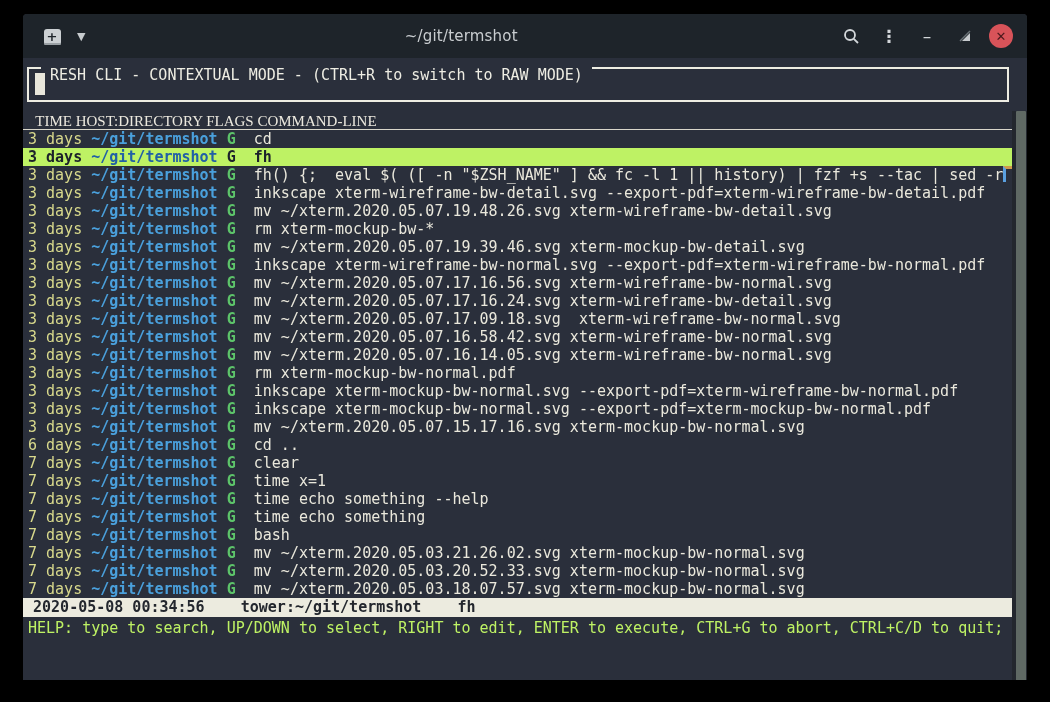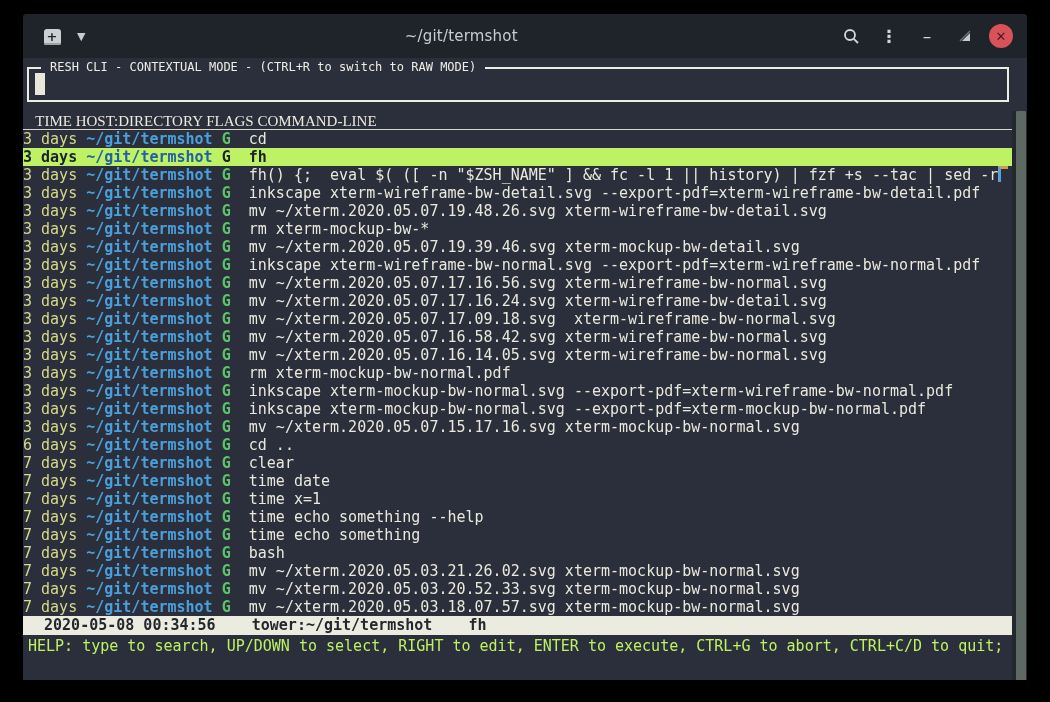--- a/index.html
+++ b/index.html
@@ -36,45 +36,45 @@
   .content{
     position:relative;height:622px;background:#2a2f3b;
     font-size:15px;line-height:18px;color:#eae8dc;
   }
   .search-box{
     position:relative;margin:9px 18px 0 4px;height:31px;
     border:2px solid #eeede3;
   }
   .search-box .legend{
     position:absolute;top:-11px;left:12px;background:#2a2f3b;
-    padding:0 9px;white-space:pre;color:#eeede3;font-size:12px;
+    padding:8px 9px;white-space:pre;color:#eeede3;font-size:15px;
   }
   .cursor-block{
     position:absolute;left:6px;top:4px;width:10px;height:22px;background:#e9e7dc;
   }
   .header-line{
     margin-top:10px;height:17px;white-space:pre;color:#ece9df;
     border-bottom:1px solid #d9d7cb;padding-left:5px;font-family:Liberation Serif, serif;
   }
   .rows{}
-  .row{height:18px;white-space:pre;}
+  .row{height:18px;white-space:pre;padding-left:5px;}
   .row .t{color:#d8d98c;}
   .row .d{color:#4aa0dc;font-weight:bold;}
   .row .f{color:#5dc46a;font-weight:bold;}
   .row .c{color:#eae8dc;}
   .row.selected{background:#bef264;font-weight:bold;}
   .row.selected .t,.row.selected .f,.row.selected .c{color:#1c212b;}
   .row.selected .d{color:#2160a6;}
   .cut-glyph{
     display:inline-block;width:7px;height:13px;vertical-align:-2px;
     border-left:3px solid #5aa0e0;border-top:3px solid #cf9a4a;
   }
   .status-bar{
     background:#ecebdf;color:#23272e;font-weight:bold;height:19px;
-    white-space:pre;padding-left:12px;margin-top:0;
+    white-space:pre;padding-left:1px;margin-top:0;
   }
   .help-line{
     color:#bef264;height:18px;white-space:pre;padding-left:5px;margin-top:2px;
   }
   
   .scrollbar{
     position:absolute;right:0;top:44px;bottom:0;width:15px;background:#23272e;
   }
   .scrollbar .slider{
     position:absolute;right:1px;top:0;bottom:1px;width:10px;background:#5f6964;border-radius:1px;
@@ -139,21 +139,20 @@
         <div class="row"><span class="t">3 days</span> <span class="d">~/git/termshot</span> <span class="f">G</span>  <span class="c">mv ~/xterm.2020.05.07.17.16.24.svg xterm-wireframe-bw-detail.svg</span></div>
         <div class="row"><span class="t">3 days</span> <span class="d">~/git/termshot</span> <span class="f">G</span>  <span class="c">mv ~/xterm.2020.05.07.17.09.18.svg  xterm-wireframe-bw-normal.svg</span></div>
         <div class="row"><span class="t">3 days</span> <span class="d">~/git/termshot</span> <span class="f">G</span>  <span class="c">mv ~/xterm.2020.05.07.16.58.42.svg xterm-wireframe-bw-normal.svg</span></div>
         <div class="row"><span class="t">3 days</span> <span class="d">~/git/termshot</span> <span class="f">G</span>  <span class="c">mv ~/xterm.2020.05.07.16.14.05.svg xterm-wireframe-bw-normal.svg</span></div>
         <div class="row"><span class="t">3 days</span> <span class="d">~/git/termshot</span> <span class="f">G</span>  <span class="c">rm xterm-mockup-bw-normal.pdf</span></div>
         <div class="row"><span class="t">3 days</span> <span class="d">~/git/termshot</span> <span class="f">G</span>  <span class="c">inkscape xterm-mockup-bw-normal.svg --export-pdf=xterm-wireframe-bw-normal.pdf</span></div>
         <div class="row"><span class="t">3 days</span> <span class="d">~/git/termshot</span> <span class="f">G</span>  <span class="c">inkscape xterm-mockup-bw-normal.svg --export-pdf=xterm-mockup-bw-normal.pdf</span></div>
         <div class="row"><span class="t">3 days</span> <span class="d">~/git/termshot</span> <span class="f">G</span>  <span class="c">mv ~/xterm.2020.05.07.15.17.16.svg xterm-mockup-bw-normal.svg</span></div>
         <div class="row"><span class="t">6 days</span> <span class="d">~/git/termshot</span> <span class="f">G</span>  <span class="c">cd ..</span></div>
         <div class="row"><span class="t">7 days</span> <span class="d">~/git/termshot</span> <span class="f">G</span>  <span class="c">clear</span></div>
-        <div class="row"><span class="t">7 days</span> <span class="d">~/git/termshot</span> <span class="f">G</span>  <span class="c">time date</span></div>
         <div class="row"><span class="t">7 days</span> <span class="d">~/git/termshot</span> <span class="f">G</span>  <span class="c">time x=1</span></div>
         <div class="row"><span class="t">7 days</span> <span class="d">~/git/termshot</span> <span class="f">G</span>  <span class="c">time echo something --help</span></div>
         <div class="row"><span class="t">7 days</span> <span class="d">~/git/termshot</span> <span class="f">G</span>  <span class="c">time echo something</span></div>
         <div class="row"><span class="t">7 days</span> <span class="d">~/git/termshot</span> <span class="f">G</span>  <span class="c">bash</span></div>
         <div class="row"><span class="t">7 days</span> <span class="d">~/git/termshot</span> <span class="f">G</span>  <span class="c">mv ~/xterm.2020.05.03.21.26.02.svg xterm-mockup-bw-normal.svg</span></div>
         <div class="row"><span class="t">7 days</span> <span class="d">~/git/termshot</span> <span class="f">G</span>  <span class="c">mv ~/xterm.2020.05.03.20.52.33.svg xterm-mockup-bw-normal.svg</span></div>
         <div class="row"><span class="t">7 days</span> <span class="d">~/git/termshot</span> <span class="f">G</span>  <span class="c">mv ~/xterm.2020.05.03.18.07.57.svg xterm-mockup-bw-normal.svg</span></div>
       </div>
 
     <div class="status-bar"> 2020-05-08 00:34:56    tower:~/git/termshot    fh</div>

